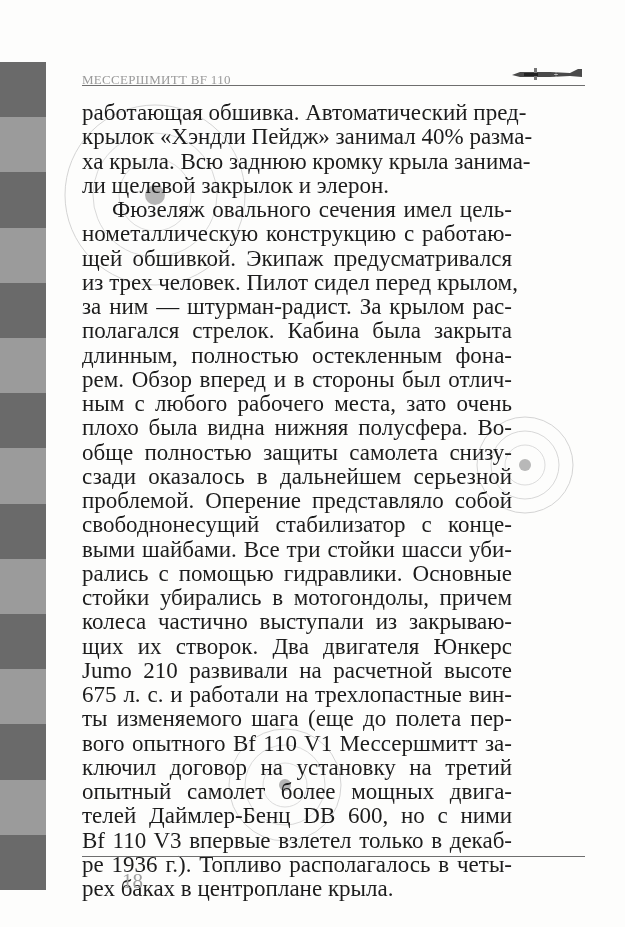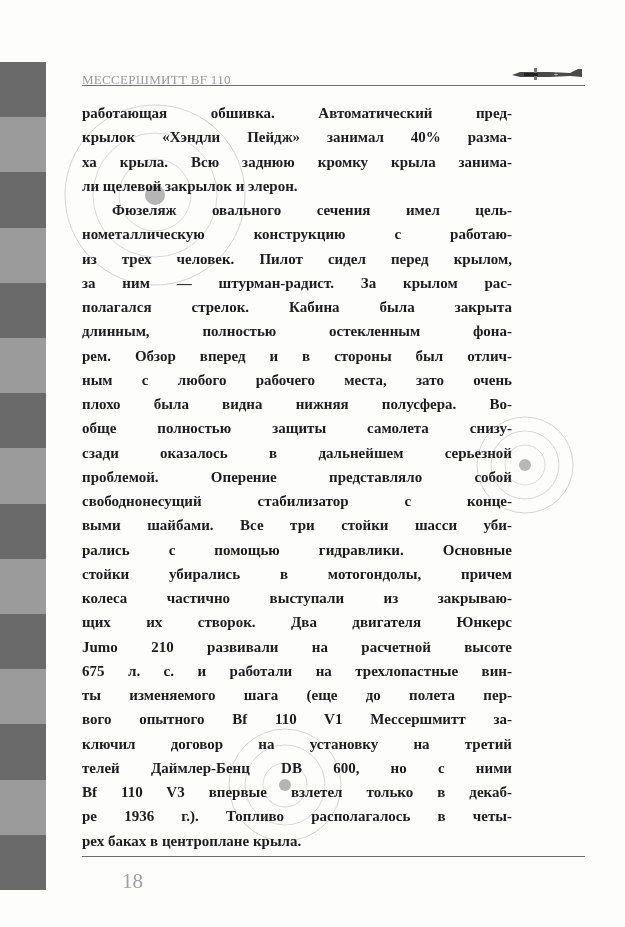--- a/index.html
+++ b/index.html
@@ -21,21 +21,21 @@
   }
   .rule {
     position:absolute; left:82px; width:503px; height:1px; background:#6e6e6e;
   }
   .plane {
     position:absolute; left:510px; top:66px; width:76px; height:16px;
   }
   .body-text {
     position:absolute; left:82px; top:101px; width:430px;
     font-family:"Liberation Serif","DejaVu Serif", serif;
-    font-size:15px; line-height:24.25px;font-weight:bold;
+    font-size:23px; line-height:24.25px;
   }
   .line { white-space:nowrap; display:block; text-align:justify; text-align-last:justify; }
   .line.last { text-align-last:left; }
   .line.indent { padding-left:30px; }
   .page-number {
     position:absolute; left:82px; top:869px;
     font-family:"Liberation Serif","DejaVu Serif", serif;
     font-size:21px; color:#a0a0a0;margin-left:40px;
   }
   .rings { position:absolute; pointer-events:none; }
@@ -92,20 +92,21 @@
   <circle cx="60" cy="60" r="6" fill="#b5b5b5"></circle>
 </svg>
 
 <div class="body-text" id="body-text">
   <span class="line">работающая обшивка. Автоматический пред-</span>
   <span class="line">крылок «Хэндли Пейдж» занимал 40% разма-</span>
   <span class="line">ха крыла. Всю заднюю кромку крыла занима-</span>
   <span class="line last">ли щелевой закрылок и элерон.</span>
   <span class="line indent">Фюзеляж овального сечения имел цель-</span>
   <span class="line">нометаллическую конструкцию с работаю-</span>
+  <span class="line">щей обшивкой. Экипаж предусматривался</span>
   <span class="line">из трех человек. Пилот сидел перед крылом,</span>
   <span class="line">за ним — штурман-радист. За крылом рас-</span>
   <span class="line">полагался стрелок. Кабина была закрыта</span>
   <span class="line">длинным, полностью остекленным фона-</span>
   <span class="line">рем. Обзор вперед и в стороны был отлич-</span>
   <span class="line">ным с любого рабочего места, зато очень</span>
   <span class="line">плохо была видна нижняя полусфера. Во-</span>
   <span class="line">обще полностью защиты самолета снизу-</span>
   <span class="line">сзади оказалось в дальнейшем серьезной</span>
   <span class="line">проблемой. Оперение представляло собой</span>
@@ -113,20 +114,21 @@
   <span class="line">выми шайбами. Все три стойки шасси уби-</span>
   <span class="line">рались с помощью гидравлики. Основные</span>
   <span class="line">стойки убирались в мотогондолы, причем</span>
   <span class="line">колеса частично выступали из закрываю-</span>
   <span class="line">щих их створок. Два двигателя Юнкерс</span>
   <span class="line">Jumo 210 развивали на расчетной высоте</span>
   <span class="line">675 л. с. и работали на трехлопастные вин-</span>
   <span class="line">ты изменяемого шага (еще до полета пер-</span>
   <span class="line">вого опытного Bf 110 V1 Мессершмитт за-</span>
   <span class="line">ключил договор на установку на третий</span>
+  <span class="line">опытный самолет более мощных двига-</span>
   <span class="line">телей Даймлер-Бенц DB 600, но с ними</span>
   <span class="line">Bf 110 V3 впервые взлетел только в декаб-</span>
   <span class="line">ре 1936 г.). Топливо располагалось в четы-</span>
   <span class="line last">рех баках в центроплане крыла.</span>
 </div>
 
 <div class="rule" style="top:856px;"></div>
 
 <div class="page-number">18</div>
 

